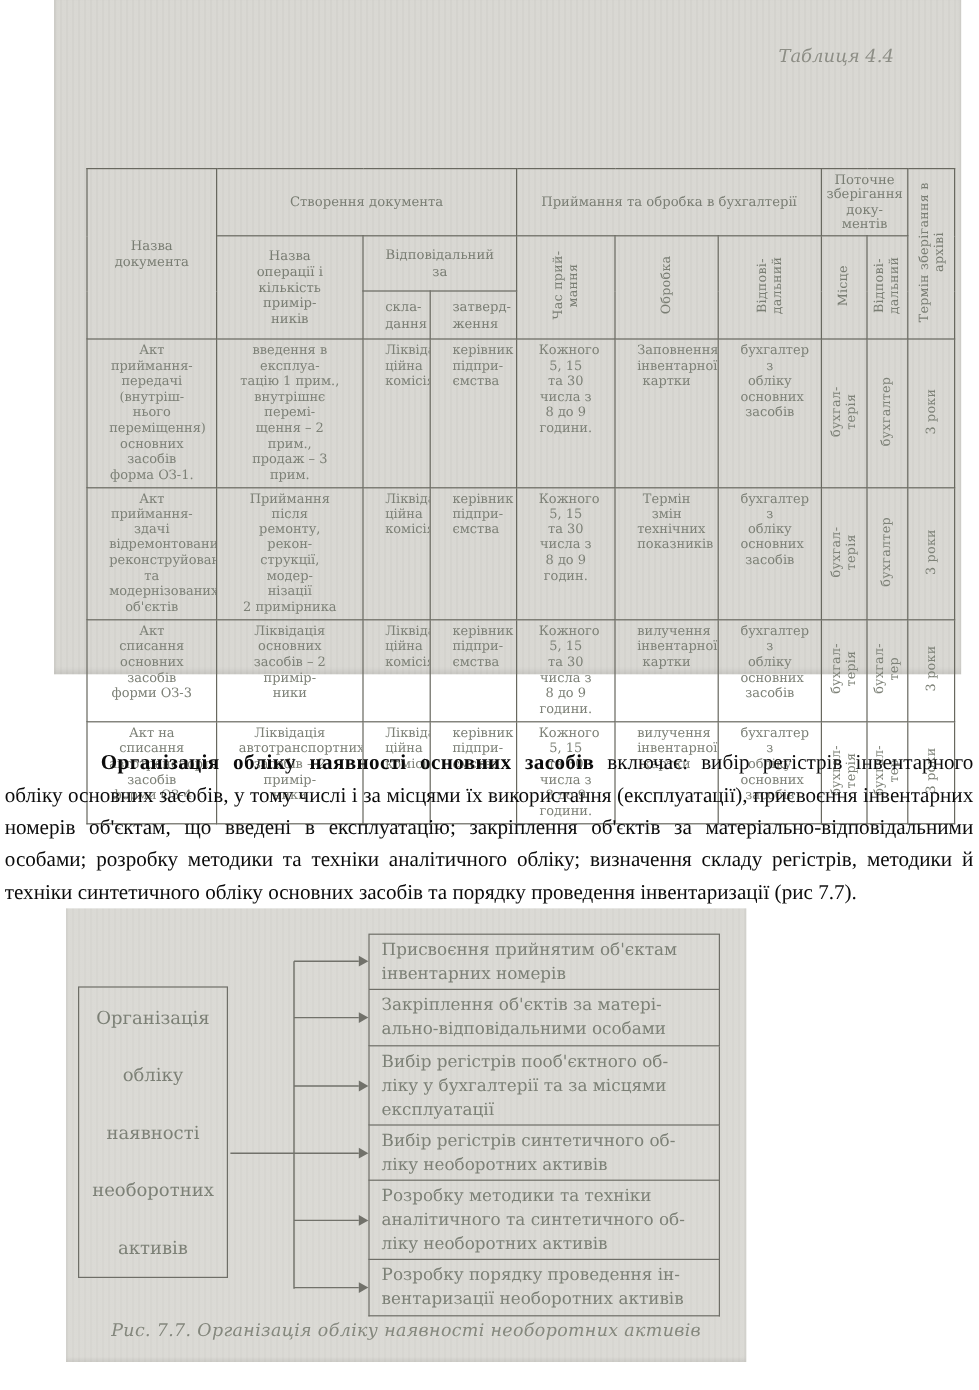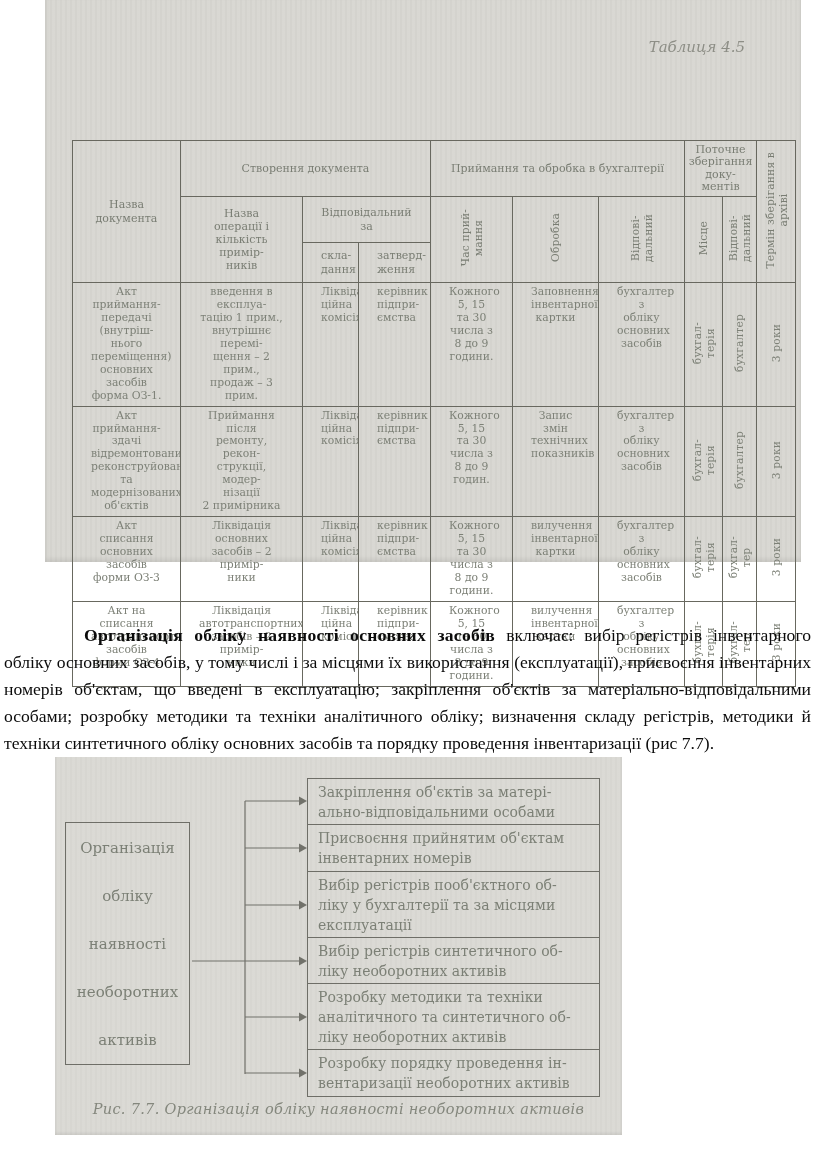--- a/index.html
+++ b/index.html
@@ -78,21 +78,21 @@
   .connectors{position:absolute;left:0;top:0;pointer-events:none;}
   .caption{
     position:absolute;left:0;right:0;top:344px;text-align:center;
     font-style:italic;font-size:14.5px;color:#84877d;letter-spacing:.3px;
   }
 </style>
 </head>
 <body>
 
 <div class="scan-top">
-  <div class="tbl-label">Таблиця 4.5</div>
+  <div class="tbl-label">Таблиця 4.4</div>
 
   <table class="doc">
     <colgroup>
       <col style="width:108px">
         <col style="width:122px">
         <col style="width:56px">
         <col style="width:72px">
       <col style="width:82px">
         <col style="width:86px">
         <col style="width:86px">
@@ -178,21 +178,21 @@
 2 примірника</td>
         <td class="cell pre">Ліквіда-
 ційна
 комісія</td>
         <td class="cell pre">керівник
 підпри-
 ємства</td>
         <td class="cell pre">Кожного 5, 15
 та 30 числа з
 8 до 9 годин.</td>
-        <td class="cell pre">Запис змін
+        <td class="cell pre">Термін змін
 технічних
 показників</td>
         <td class="cell pre">бухгалтер з
 обліку основних
 засобів</td>
         <td class="vcell"><span class="vert pre">бухгал-
 терія</span></td>
         <td class="vcell"><span class="vert pre">бухгалтер</span></td>
         <td class="vcell"><span class="vert pre">3 роки</span></td>
       </tr>
@@ -281,24 +281,24 @@
       <polygon points="244,39.5 252,44 244,48.5"></polygon>
       <polygon points="244,86.5 252,91 244,95.5"></polygon>
       <polygon points="244,143.5 252,148 244,152.5"></polygon>
       <polygon points="244,199.5 252,204 244,208.5"></polygon>
       <polygon points="244,255.5 252,260 244,264.5"></polygon>
       <polygon points="244,311.5 252,316 244,320.5"></polygon>
     </g>
   </svg>
 
   <div class="items">
+    <div class="item" style="height:47px">Присвоєння прийнятим об'єктам
+інвентарних номерів</div>
     <div class="item" style="height:47px">Закріплення об'єктів за матері-
 ально-відповідальними особами</div>
-    <div class="item" style="height:47px">Присвоєння прийнятим об'єктам
-інвентарних номерів</div>
     <div class="item" style="height:66px">Вибір регістрів пооб'єктного об-
 ліку у бухгалтерії та за місцями
 експлуатації</div>
     <div class="item" style="height:46px">Вибір регістрів синтетичного об-
 ліку необоротних активів</div>
     <div class="item" style="height:66px">Розробку методики та техніки
 аналітичного та синтетичного об-
 ліку необоротних активів</div>
     <div class="item" style="height:47px">Розробку порядку проведення ін-
 вентаризації необоротних активів</div>

